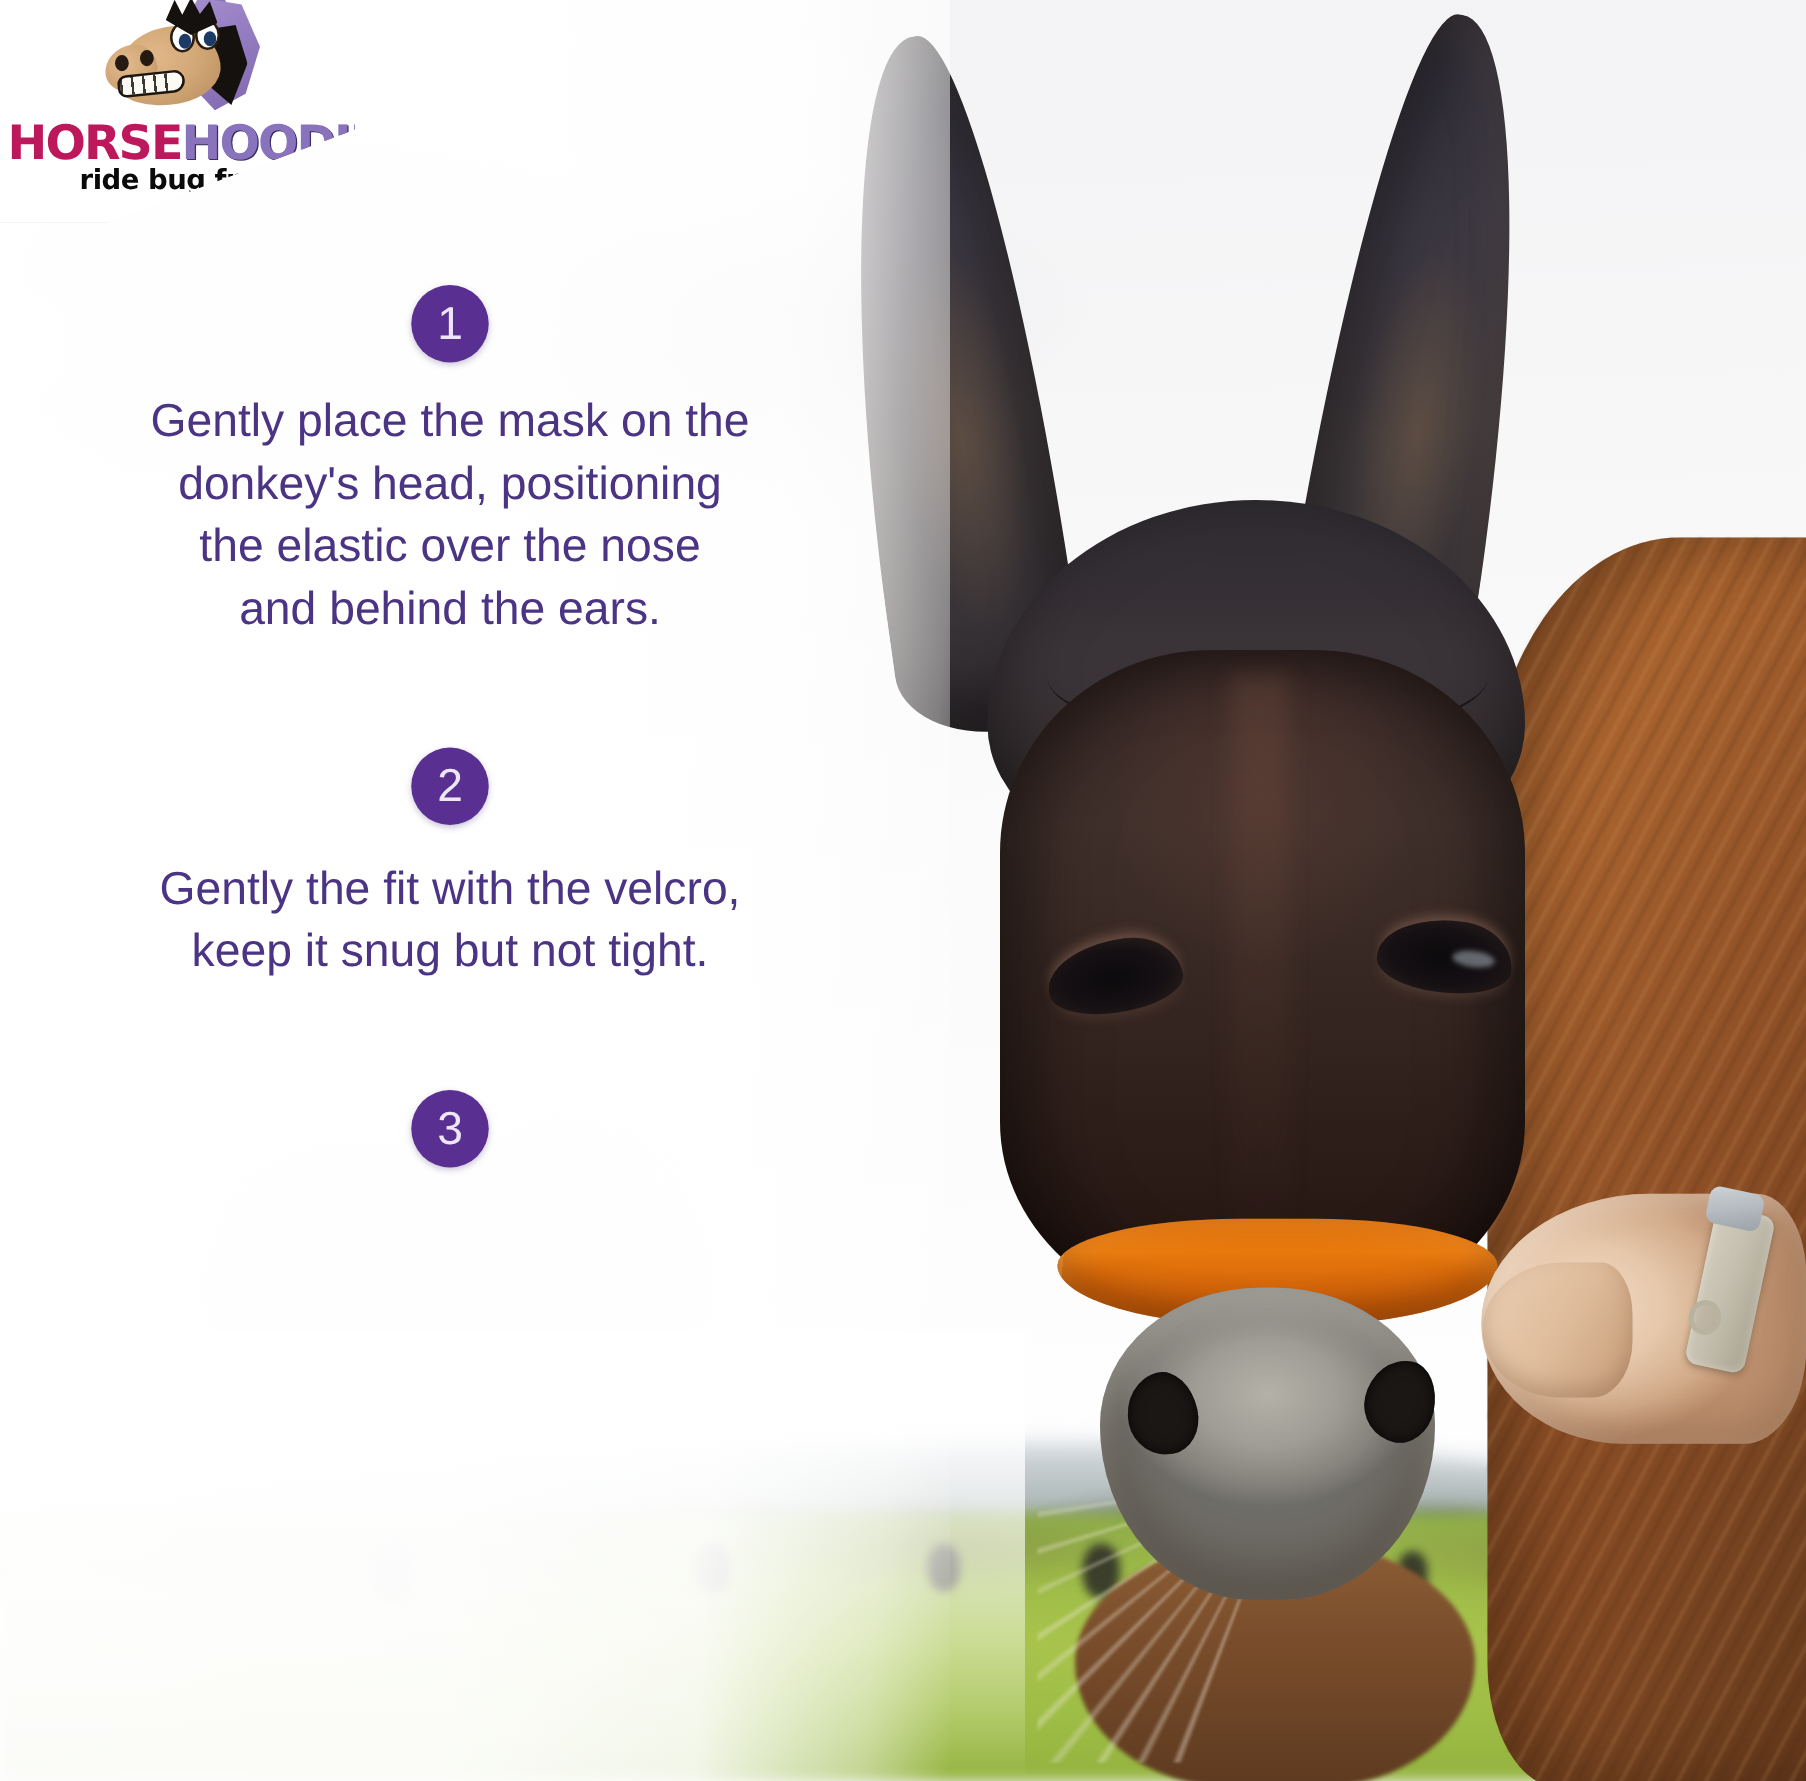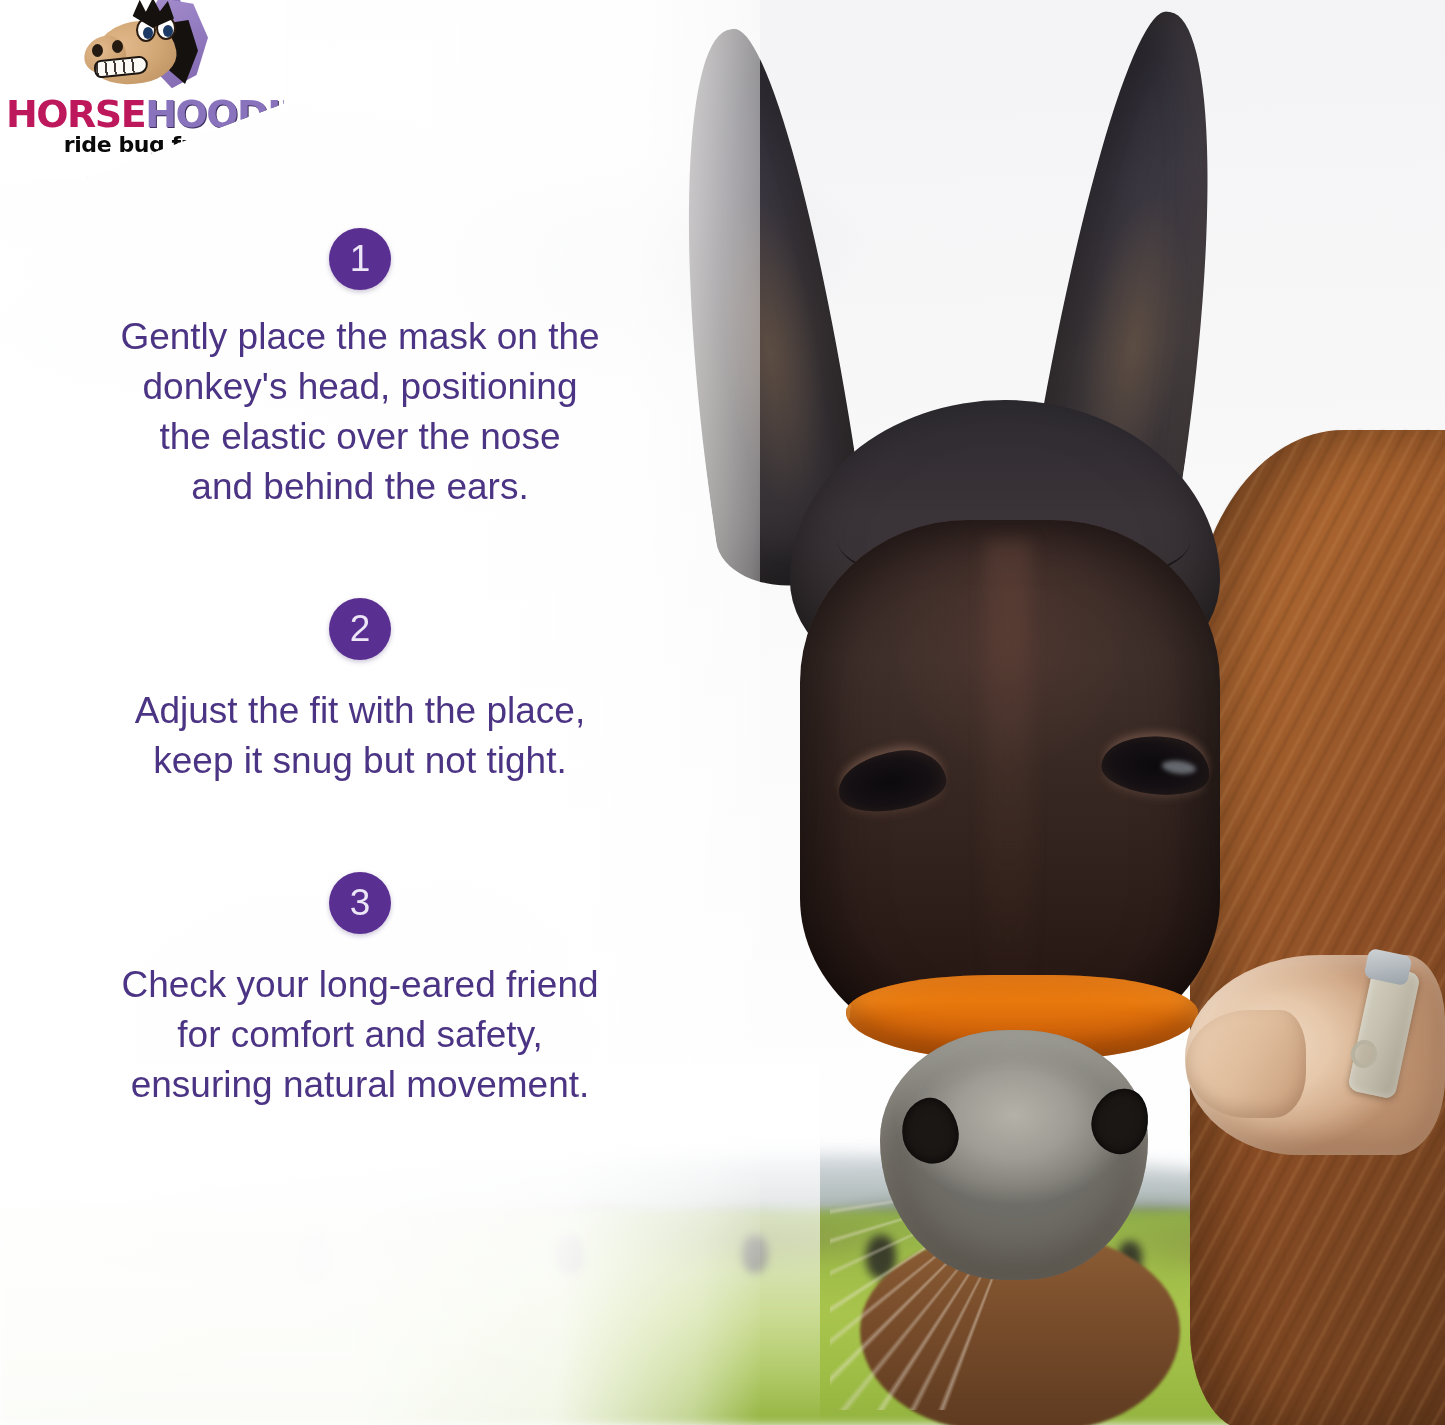--- a/index.html
+++ b/index.html
@@ -441,26 +441,23 @@
     <div class="step" id="step-1">
       <div class="badge">1</div>
       <div class="step-text">Gently place the mask on the
 donkey's head, positioning
 the elastic over the nose
 and behind the ears.</div>
     </div>
 
     <div class="step" id="step-2">
       <div class="badge">2</div>
-      <div class="step-text">Adjust the fit with the place,
+      <div class="step-text">Gently the fit with the velcro,
 keep it snug but not tight.</div>
     </div>
 
     <div class="step" id="step-3">
       <div class="badge">3</div>
-      <div class="step-text">Check your long-eared friend
-for comfort and safety,
-ensuring natural movement.</div>
     </div>
 
   </div>
 
 </div>
 
 </body></html>

